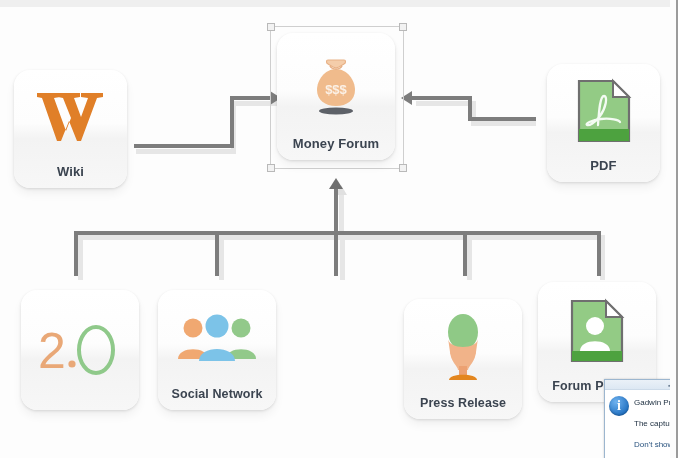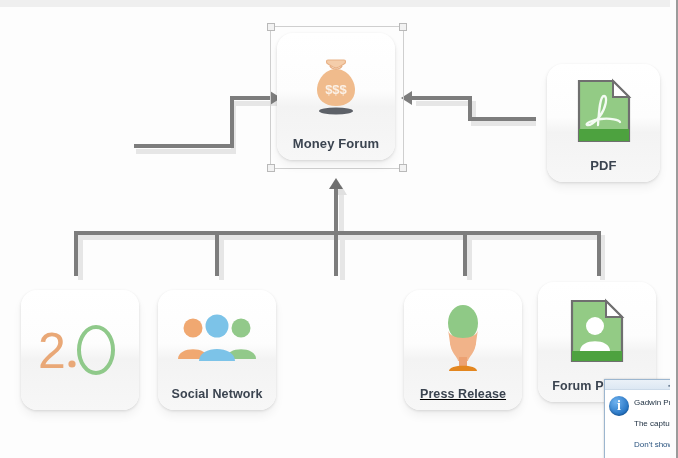--- a/index.html
+++ b/index.html
@@ -135,20 +135,30 @@
         <ellipse cx="36" cy="62" rx="17" ry="3.4" fill="#5d6168"></ellipse>
         <path d="M36 20 C25 20 17 31 17 41 C17 51 25 57 36 57 C47 57 55 51 55 41 C55 31 47 20 36 20 Z" fill="#f0bb8c"></path>
         <path d="M28 11 L44 11 C46 11 46 14 44 15 L39 18 C37 19 35 19 33 18 L28 15 C26 14 26 11 28 11 Z" fill="#f4cdaa" stroke="#e8b186" stroke-width="1.2"></path>
         <path d="M30 17 C32 21 40 21 42 17" fill="none" stroke="#e8b186" stroke-width="1.6"></path>
         <text x="36" y="45" text-anchor="middle" font-family="Liberation Sans, sans-serif" font-size="13" font-weight="bold" fill="#fbf0e5">$$$</text>
       </svg>
     </div>
     <div class="caption">Money Forum</div>
   </div>
 
+  <div class="node" style="left:14px;top:70px;width:113px;height:118px;">
+    <div class="icon">
+      <svg width="76" height="64" viewBox="0 0 76 64">
+        <g fill="#e07f28">
+          <path d="M4 12 L4 8 L27 8 L27 12 L21 13 L33 46 L38 33 L30 13 L25 12 L25 8 L47 8 L47 12 L41 13 L48 32 L55 13 L48 12 L48 8 L70 8 L70 12 L64 13 L48 56 L44 56 L36 36 L28 56 L24 56 L9 13 Z"></path>
+        </g>
+      </svg>
+    </div>
+    <div class="caption">Wiki</div>
+  </div>
 
   <div class="node" style="left:547px;top:64px;width:113px;height:118px;">
     <div class="icon">
       <svg width="62" height="68" viewBox="0 0 62 68">
         <path d="M6 4 L40 4 L56 20 L56 64 L6 64 Z" fill="#93cb85" stroke="#6f6f6f" stroke-width="2.2"></path>
         <path d="M40 4 L40 20 L56 20 Z" fill="#ffffff" stroke="#6f6f6f" stroke-width="2"></path>
         <rect x="6" y="52" width="50" height="12" fill="#4da23f"></rect>
         <path d="M25 48 C26 34 27 19 31 19 C35 19 33 31 27 39 C22 46 16 49 14 48 C12 47 18 43 28 42 C38 41 46 43 47 45" fill="none" stroke="#f4fbf3" stroke-width="2.3" stroke-linecap="round"></path>
       </svg>
     </div>
@@ -173,21 +183,21 @@
         <circle cx="66" cy="17" r="9.5" fill="#92c98a"></circle>
         <path d="M51 48 C51 35 81 35 81 48 Z" fill="#92c98a"></path>
         <circle cx="42" cy="15" r="11.5" fill="#7cc3e8"></circle>
         <path d="M24 50 C24 34 60 34 60 50 Z" fill="#7cc3e8"></path>
       </svg>
     </div>
     <div class="caption">Social Network</div>
   </div>
 
 
-  <div class="node small" style="left:404px;top:290px;width:118px;height:120px;text-decoration:underline;">
+  <div class="node small" style="left:404px;top:299px;width:118px;height:120px;">
     <div class="icon">
       <svg width="62" height="72" viewBox="0 0 62 72">
         <ellipse cx="31" cy="20" rx="15" ry="18" fill="#8fc986"></ellipse>
         <path d="M16 26 C16 38 46 38 46 26 L44 40 C44 48 18 48 18 40 Z" fill="#f1b389"></path>
         <path d="M18 38 C18 50 26 54 26 58 L36 58 C36 54 44 50 44 38 Z" fill="#f1b389"></path>
         <rect x="27" y="54" width="8" height="10" fill="#eca172"></rect>
         <path d="M17 68 C17 61 45 61 45 68 Z" fill="#e3861f"></path>
       </svg>
     </div>
     <div class="caption">Press Release</div>

